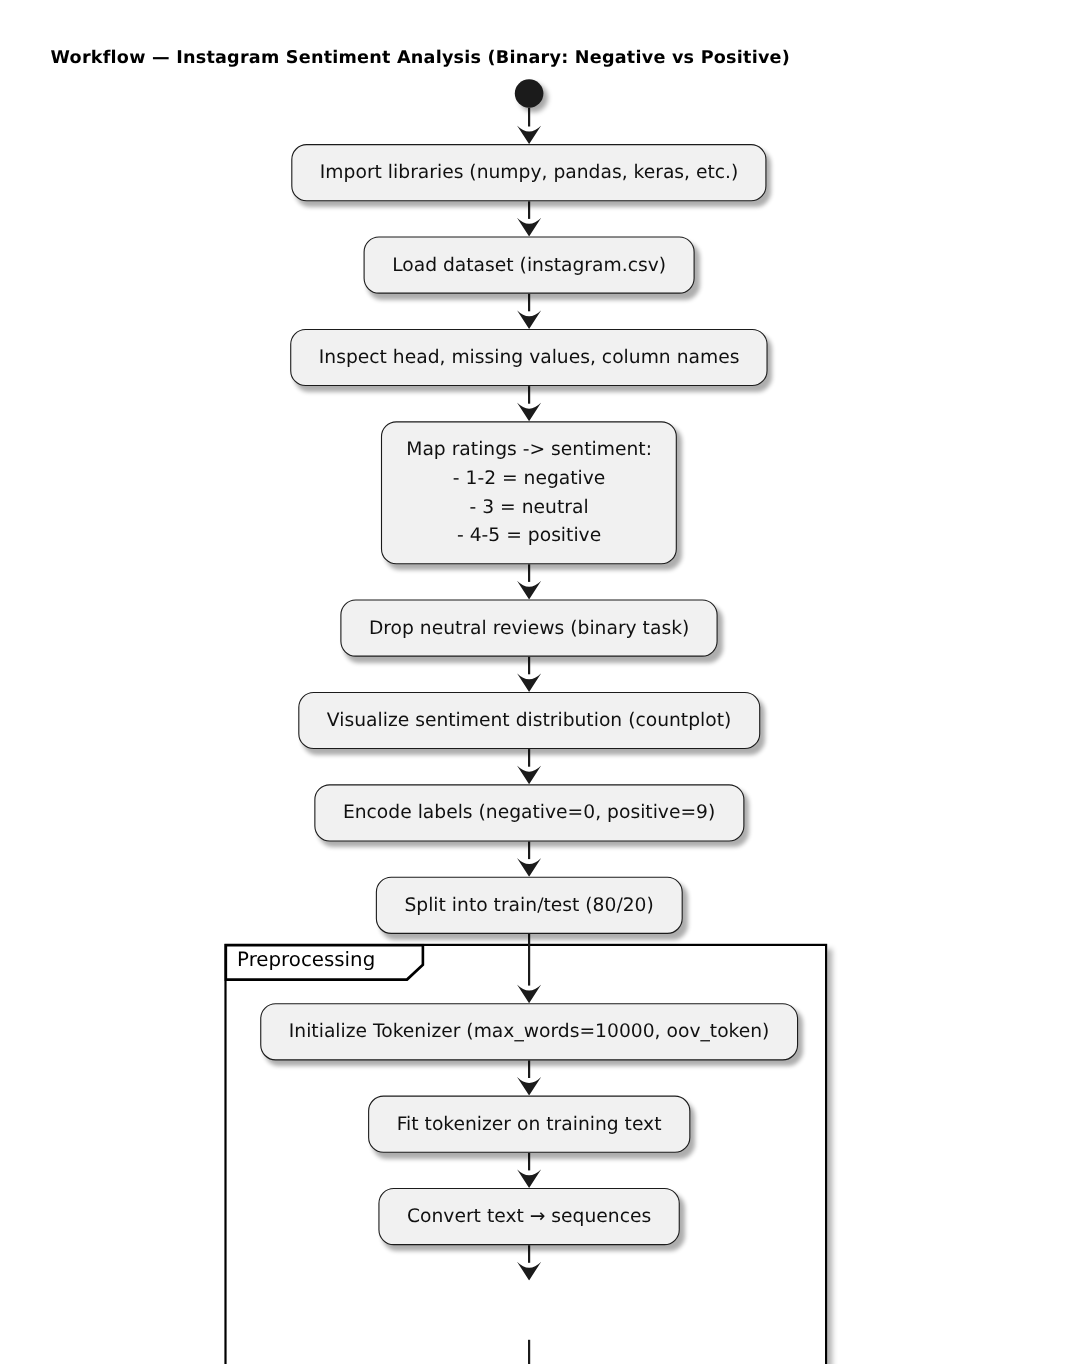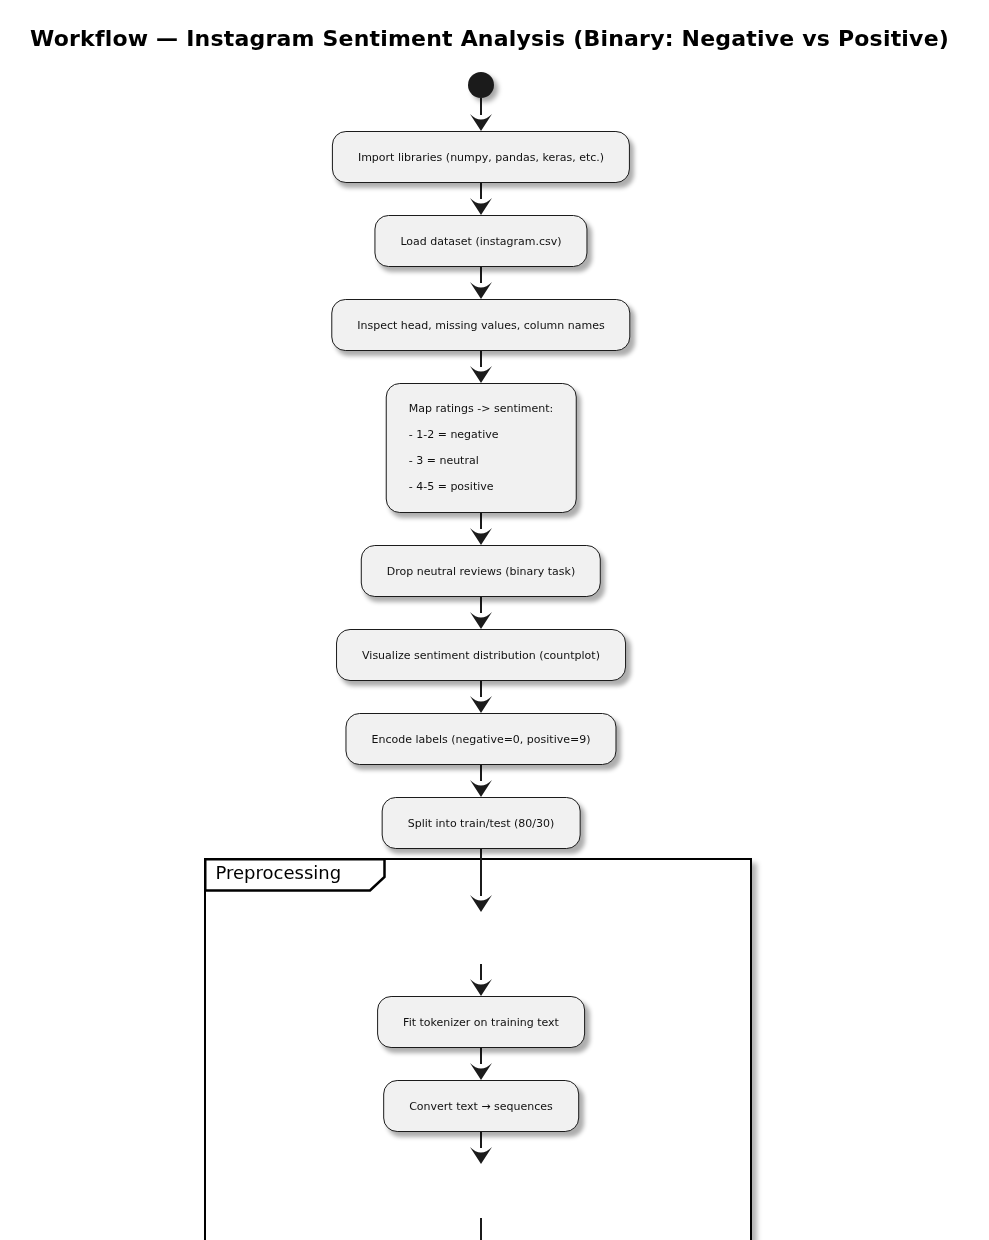--- a/index.html
+++ b/index.html
@@ -8,22 +8,22 @@
     width: 989px;
     height: 1240px;
     background: #ffffff;
     overflow: hidden;
     font-family: "DejaVu Sans", "Liberation Sans", sans-serif;
   }
   .title {
     position: absolute;
     left: 30px;
     top: 26px;
-    margin: 0;
-    font-size: 22px;
+    margin: 16px;
+    font-size: 16px;
     font-weight: 700;
     color: #000000;
     white-space: nowrap;
     letter-spacing: 0.2px;
   }
   .start {
     position: absolute;
     left: 468px;
     top: 72px;
     width: 26px;
@@ -52,28 +52,28 @@
     transform: translateX(-50%);
     box-sizing: border-box;
     height: 52px;
     display: flex;
     align-items: center;
     white-space: nowrap;
     padding: 0 25px;
     background: #f1f1f1;
     border: 1.8px solid #1b1b1b;
     border-radius: 14px;
-    font-size: 11px;
+    font-size: 17px;
     color: #101010;
     box-shadow: 4px 5px 4px rgba(0,0,0,0.32);
   }
   .activity.multiline {
     height: 130px;
     white-space: pre-line;
-    text-align: left;
+    text-align: center;
     line-height: 26px;
     padding: 0 22px;
   }
   .partition {
     position: absolute;
     left: 204px;
     top: 858px;
     width: 548px;
     height: 402px;
     box-sizing: border-box;
@@ -198,22 +198,23 @@
   <div class="activity" style="top:131px">Import libraries (numpy, pandas, keras, etc.)</div>
   <div class="activity" style="top:215px">Load dataset (instagram.csv)</div>
   <div class="activity" style="top:299px">Inspect head, missing values, column names</div>
   <div class="activity multiline" style="top:383px">Map ratings -&gt; sentiment:
 - 1-2 = negative
 - 3 = neutral
 - 4-5 = positive</div>
   <div class="activity" style="top:629px">Visualize sentiment distribution (countplot)</div>
   <div class="activity" style="top:545px">Drop neutral reviews (binary task)</div>
   <div class="activity" style="top:713px">Encode labels (negative=0, positive=9)</div>
-  <div class="activity" style="top:797px">Split into train/test (80/30)</div>
-
+  <div class="activity" style="top:797px">Split into train/test (80/20)</div>
+
+  <div class="activity" style="top:912px">Initialize Tokenizer (max_words=10000, oov_token)</div>
   <div class="activity" style="top:1080px">Convert text → sequences</div>
   <div class="activity" style="top:996px">Fit tokenizer on training text</div>
 
   <div class="start"></div>
 
   <h1 class="title">Workflow — Instagram Sentiment Analysis (Binary: Negative vs Positive)</h1>
 
 </div>
 
 </body></html>

